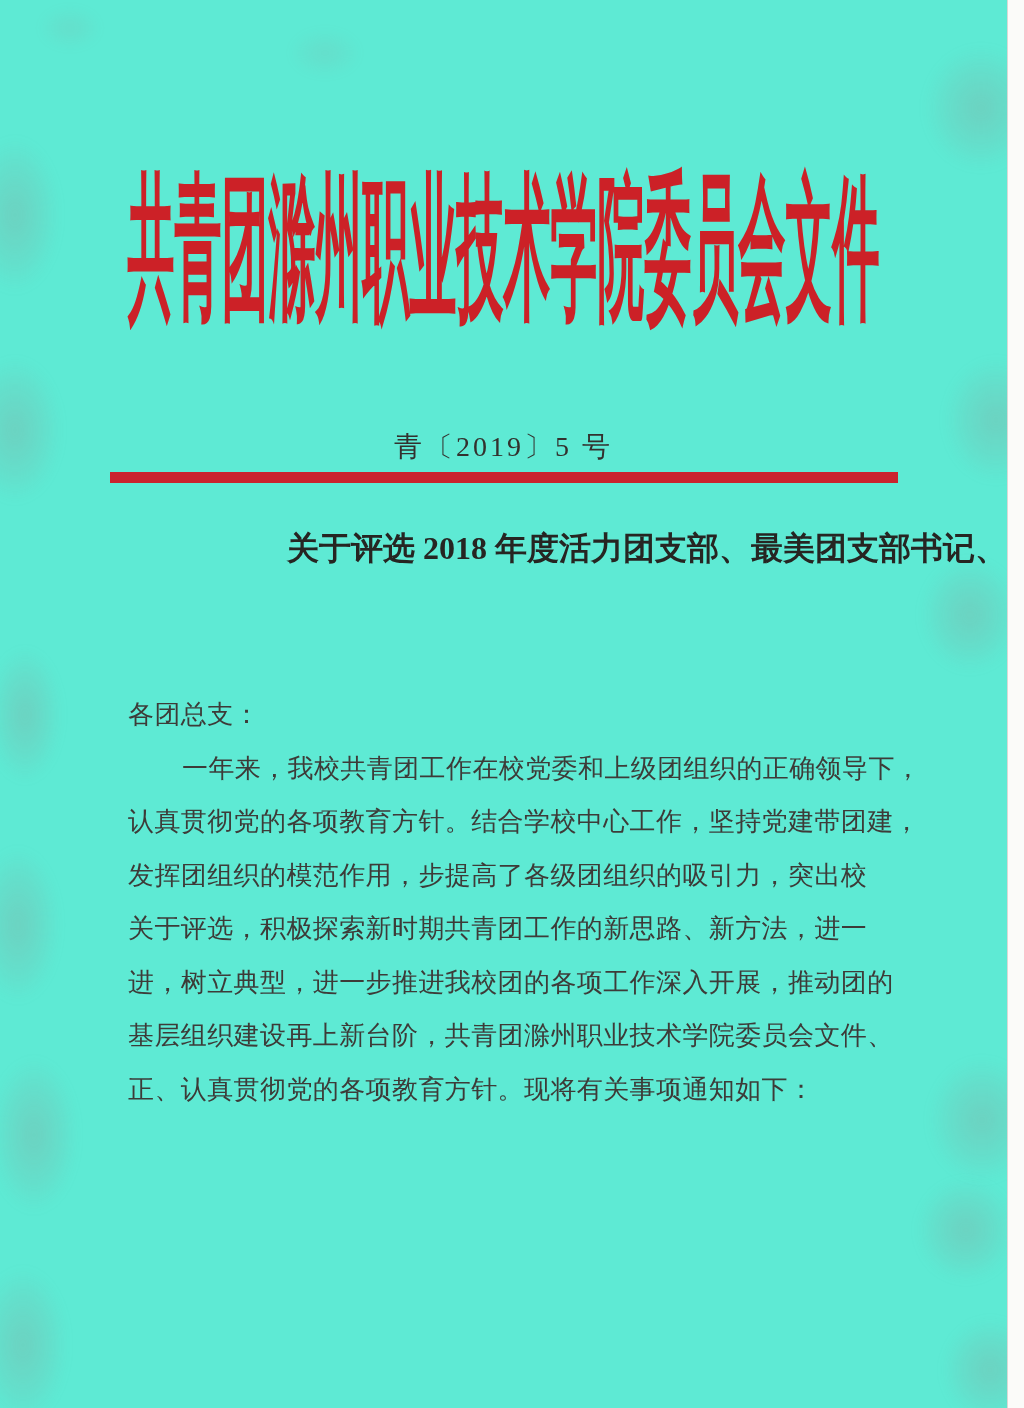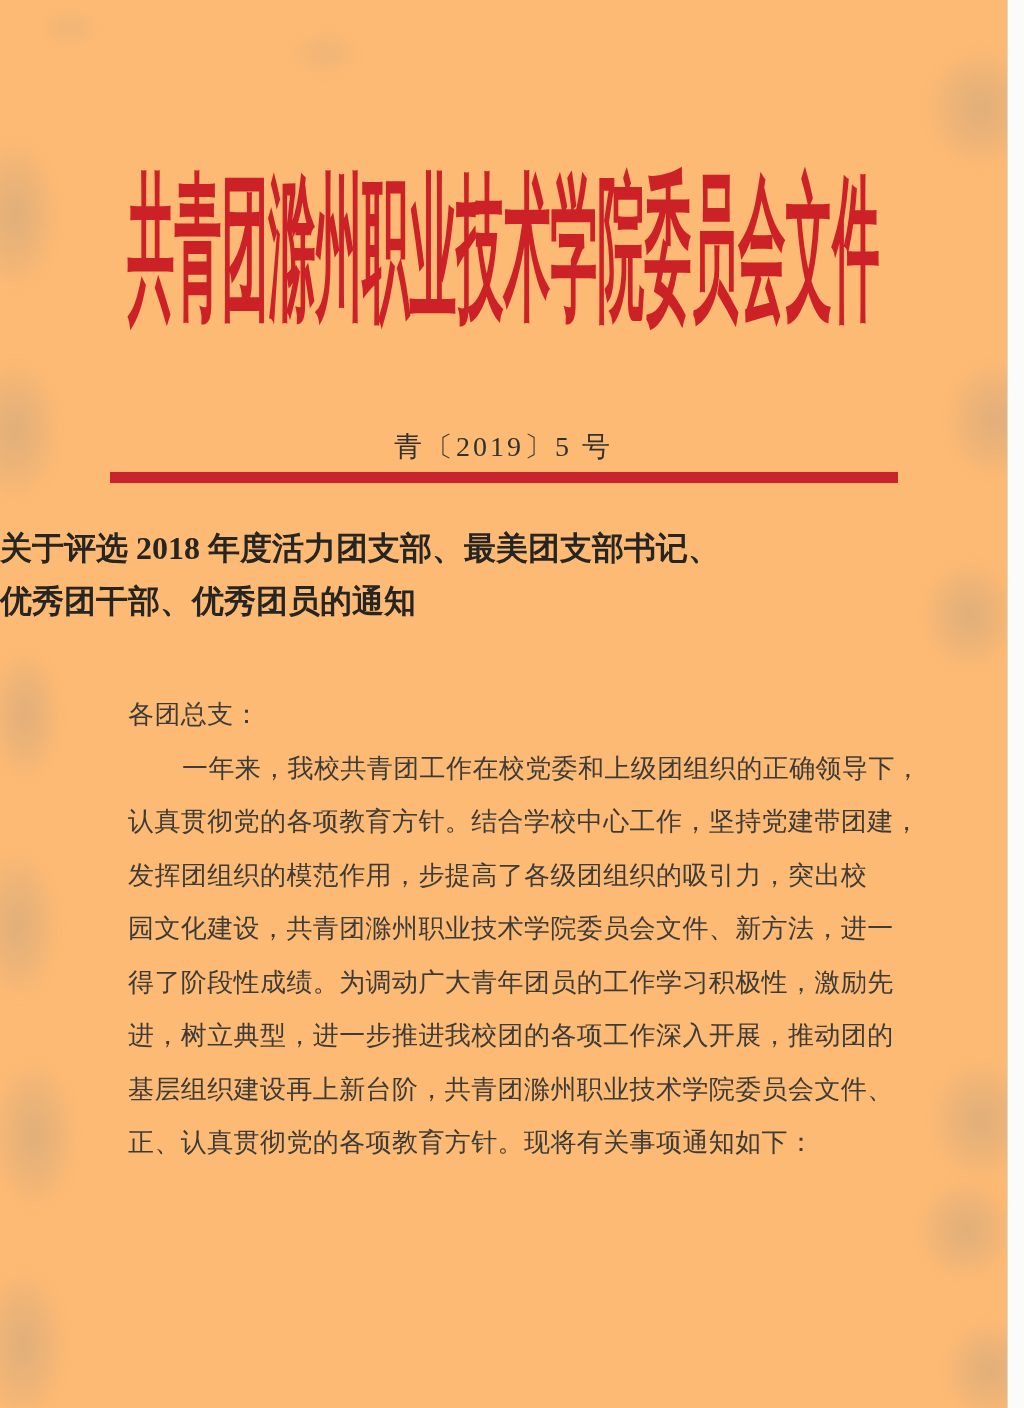--- a/index.html
+++ b/index.html
@@ -1,21 +1,21 @@
 <!DOCTYPE html>
 <html><head>
 <meta charset="utf-8">
 <style>
   * { margin: 0; padding: 0; box-sizing: border-box; }
   html, body { background: #e9e8e6; }
   .page {
     position: relative;
     width: 1024px;
     height: 1408px;
-    background: #fdba74;
+    background: #5eead4;
     overflow: hidden;
     font-family: "Liberation Serif", "DejaVu Serif", serif;
   }
   
   .smudge {
     position: absolute;
     border-radius: 50%;
     background: radial-gradient(ellipse at center, rgba(148,146,142,0.28) 0%, rgba(148,146,142,0.12) 45%, rgba(148,146,142,0) 72%);
     filter: blur(6px);
     pointer-events: none;
@@ -83,21 +83,21 @@
     width: 788px;
     height: 11px;
     background: #c9242e;
   }
 
   
   .notice-title {
     position: absolute;
     left: 0; right: 17px;
     top: 522px;
-    text-align: left;
+    text-align: right;
     font-size: 32px;
     font-weight: bold;
     color: #262522;
     line-height: 53px;
   }
 
   
   .body-text {
     position: absolute;
     left: 128px;
@@ -136,28 +136,26 @@
   <div class="masthead">
     <span class="masthead-text">共青团滁州职业技术学院委员会文件</span>
   </div>
 
   <div class="doc-number">青〔2019〕5 号</div>
 
   <div class="red-rule"></div>
 
   <div class="notice-title">
     <div>关于评选 2018 年度活力团支部、最美团支部书记、</div>
-    <div>优秀团干部、优秀团员的通知</div>
   </div>
 
   <div class="body-text">
     <div class="body-line">各团总支：</div>
     <div class="body-line indent">一年来，我校共青团工作在校党委和上级团组织的正确领导下，</div>
     <div class="body-line">认真贯彻党的各项教育方针。结合学校中心工作，坚持党建带团建，</div>
     <div class="body-line">发挥团组织的模范作用，步提高了各级团组织的吸引力，突出校</div>
-    <div class="body-line">园文化建设，共青团滁州职业技术学院委员会文件、新方法，进一</div>
-    <div class="body-line">得了阶段性成绩。为调动广大青年团员的工作学习积极性，激励先</div>
+    <div class="body-line">关于评选，积极探索新时期共青团工作的新思路、新方法，进一</div>
     <div class="body-line">进，树立典型，进一步推进我校团的各项工作深入开展，推动团的</div>
     <div class="body-line">基层组织建设再上新台阶，共青团滁州职业技术学院委员会文件、</div>
     <div class="body-line">正、认真贯彻党的各项教育方针。现将有关事项通知如下：</div>
   </div>
 
 </div>
 
 </body></html>

